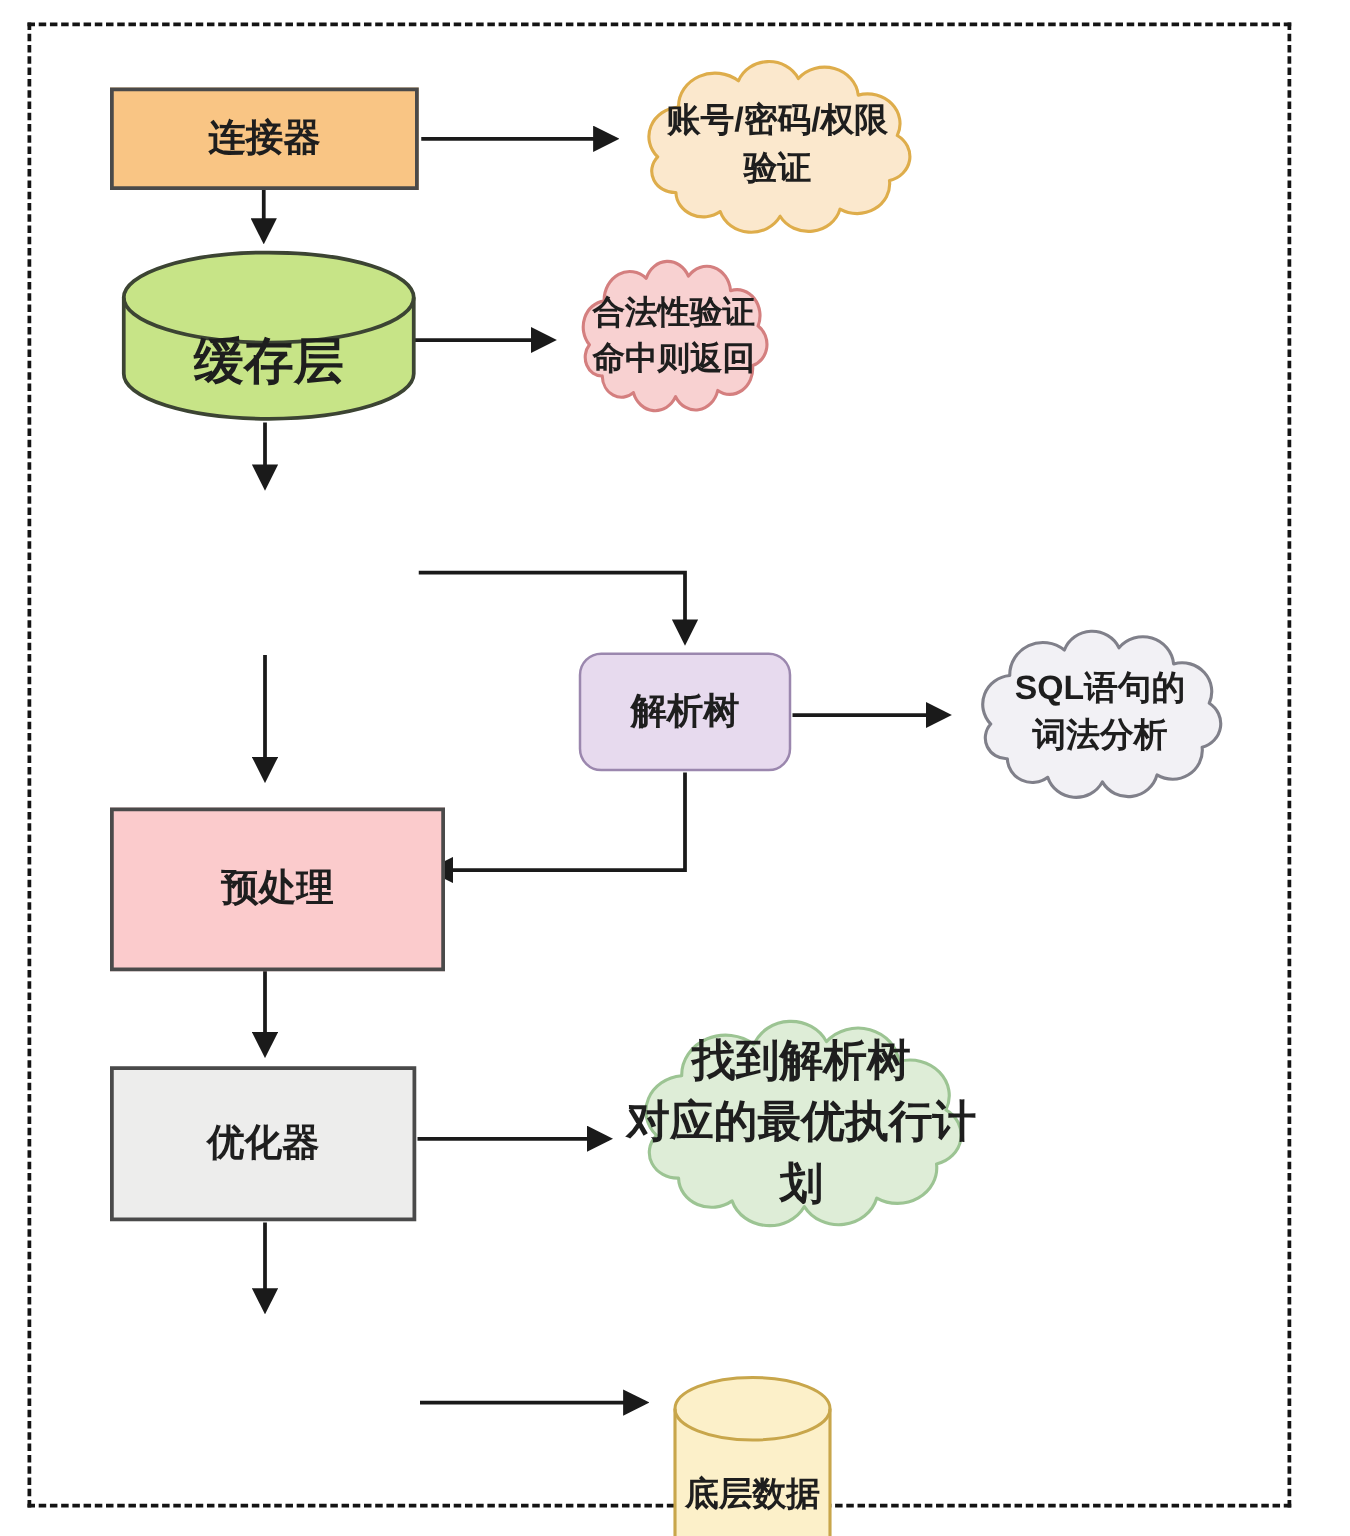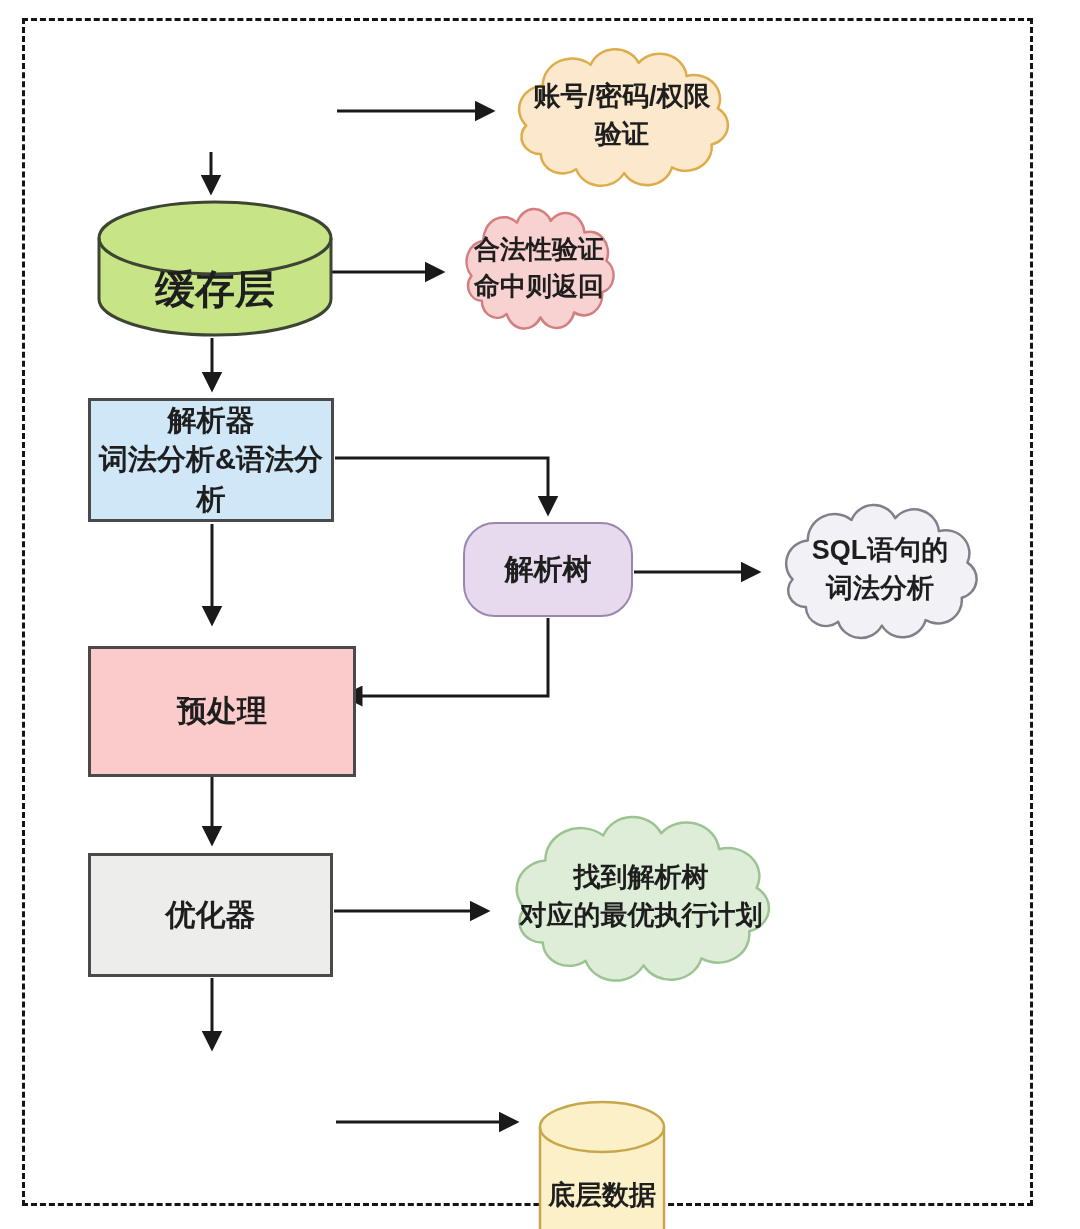--- a/index.html
+++ b/index.html
@@ -17,33 +17,33 @@
     position:absolute; display:flex; align-items:center; justify-content:center;
     text-align:center; white-space:pre-line; font-weight:600; line-height:1.35;
     box-sizing:border-box;
   }
   .rect  { border:3px solid #4a4a4a; }
   .connector-box  { background:#f9c584; }
   .parser-box     { background:#cfe7f7; font-size:29px; }
   .preprocess-box { background:#fbcbcc; }
   .optimizer-box  { background:#ededec; }
   .storage-box    { background:#d9e8d3; border:2.5px solid #9dbe8d; }
-  .parse-tree-box { background:#e7daee; border:2.5px solid #9b87ae; border-radius:32px; font-size:29px; }
+  .parse-tree-box { background:#e7daee; border:2.5px solid #9b87ae; border-radius:18px; font-size:29px; }
   .fs30 { font-size:30px; }
   .shape-wrap { position:absolute; }
   .shape-wrap > svg { position:absolute; left:0; top:0; width:100%; height:100%; }
   .shape-label {
     position:absolute; left:0; top:0; right:0; bottom:0;
     display:flex; align-items:center; justify-content:center;
     text-align:center; white-space:pre-line; font-weight:600; line-height:1.4;
   }
   .cloud-auth  .shape-label { font-size:27px; }
   .cloud-cache .shape-label { font-size:26px; }
   .cloud-sql   .shape-label { font-size:27px; }
-  .cloud-plan  .shape-label { font-size:27px; }
+  .cloud-plan  .shape-label { font-size:35px; }
   .cyl-cache .shape-label { top:40px; font-size:40px; }
   .cyl-data  .shape-label { top:34px; font-size:27px; }
 </style>
 </head>
 <body>
 
 <div class="canvas">
 
   <div class="dashed-border"></div>
 
@@ -62,23 +62,22 @@
       <path d="M 634 572 L 758 572" marker-end="url(#arrow)"></path>
       <path d="M 212 524 L 212 623" marker-end="url(#arrow)"></path>
       <path d="M 548 618 L 548 696 L 345 696" marker-end="url(#arrow)"></path>
       <path d="M 212 765 L 212 843" marker-end="url(#arrow)"></path>
       <path d="M 334 911 L 487 911" marker-end="url(#arrow)"></path>
       <path d="M 212 978 L 212 1048" marker-end="url(#arrow)"></path>
       <path d="M 336 1122 L 516 1122" marker-end="url(#arrow)"></path>
     </g>
   </svg>
 
+  <div class="node rect connector-box fs30" style="left:88px; top:70px; width:247px; height:82px;">连接器</div>
 
-  <div class="node rect parser-box" style="left:88px; top:398px; width:246px; height:124px;">解析器
-词法分析&amp;语法分析</div>
 
   <div class="node parse-tree-box node" style="left:463px; top:522px; width:170px; height:95px;">解析树</div>
 
   <div class="node rect preprocess-box fs30" style="left:88px; top:646px; width:268px; height:131px;">预处理</div>
 
   <div class="node rect optimizer-box fs30" style="left:88px; top:853px; width:245px; height:124px;">优化器</div>
 
 
   <div class="shape-wrap cyl-cache" style="left:97px; top:200px; width:236px; height:137px;">
     <svg viewBox="0 0 236 137">

